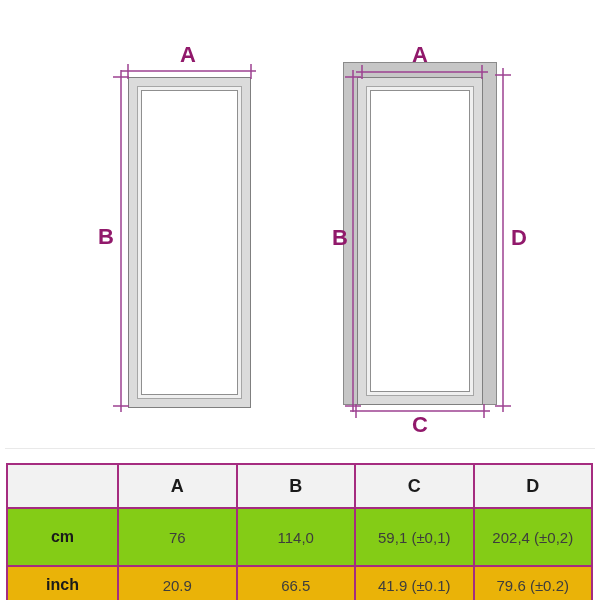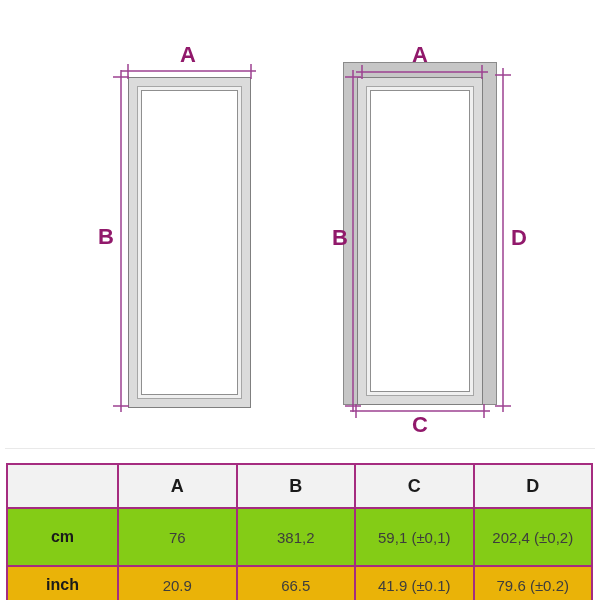--- a/index.html
+++ b/index.html
@@ -128,21 +128,21 @@
         <tr class="hdr">
       <th></th>
       <th>A</th>
       <th>B</th>
       <th>C</th>
       <th>D</th>
     </tr>
     <tr class="row-cm">
       <td class="rowlabel">cm</td>
       <td class="val">76</td>
-      <td class="val">381,2</td>
+      <td class="val">114,0</td>
       <td class="val">59,1 (±0,1)</td>
       <td class="val">202,4 (±0,2)</td>
     </tr>
     <tr class="row-inch">
       <td class="rowlabel">inch</td>
       <td class="val">20.9</td>
       <td class="val">66.5</td>
       <td class="val">41.9 (±0.1)</td>
       <td class="val">79.6 (±0.2)</td>
     </tr>

